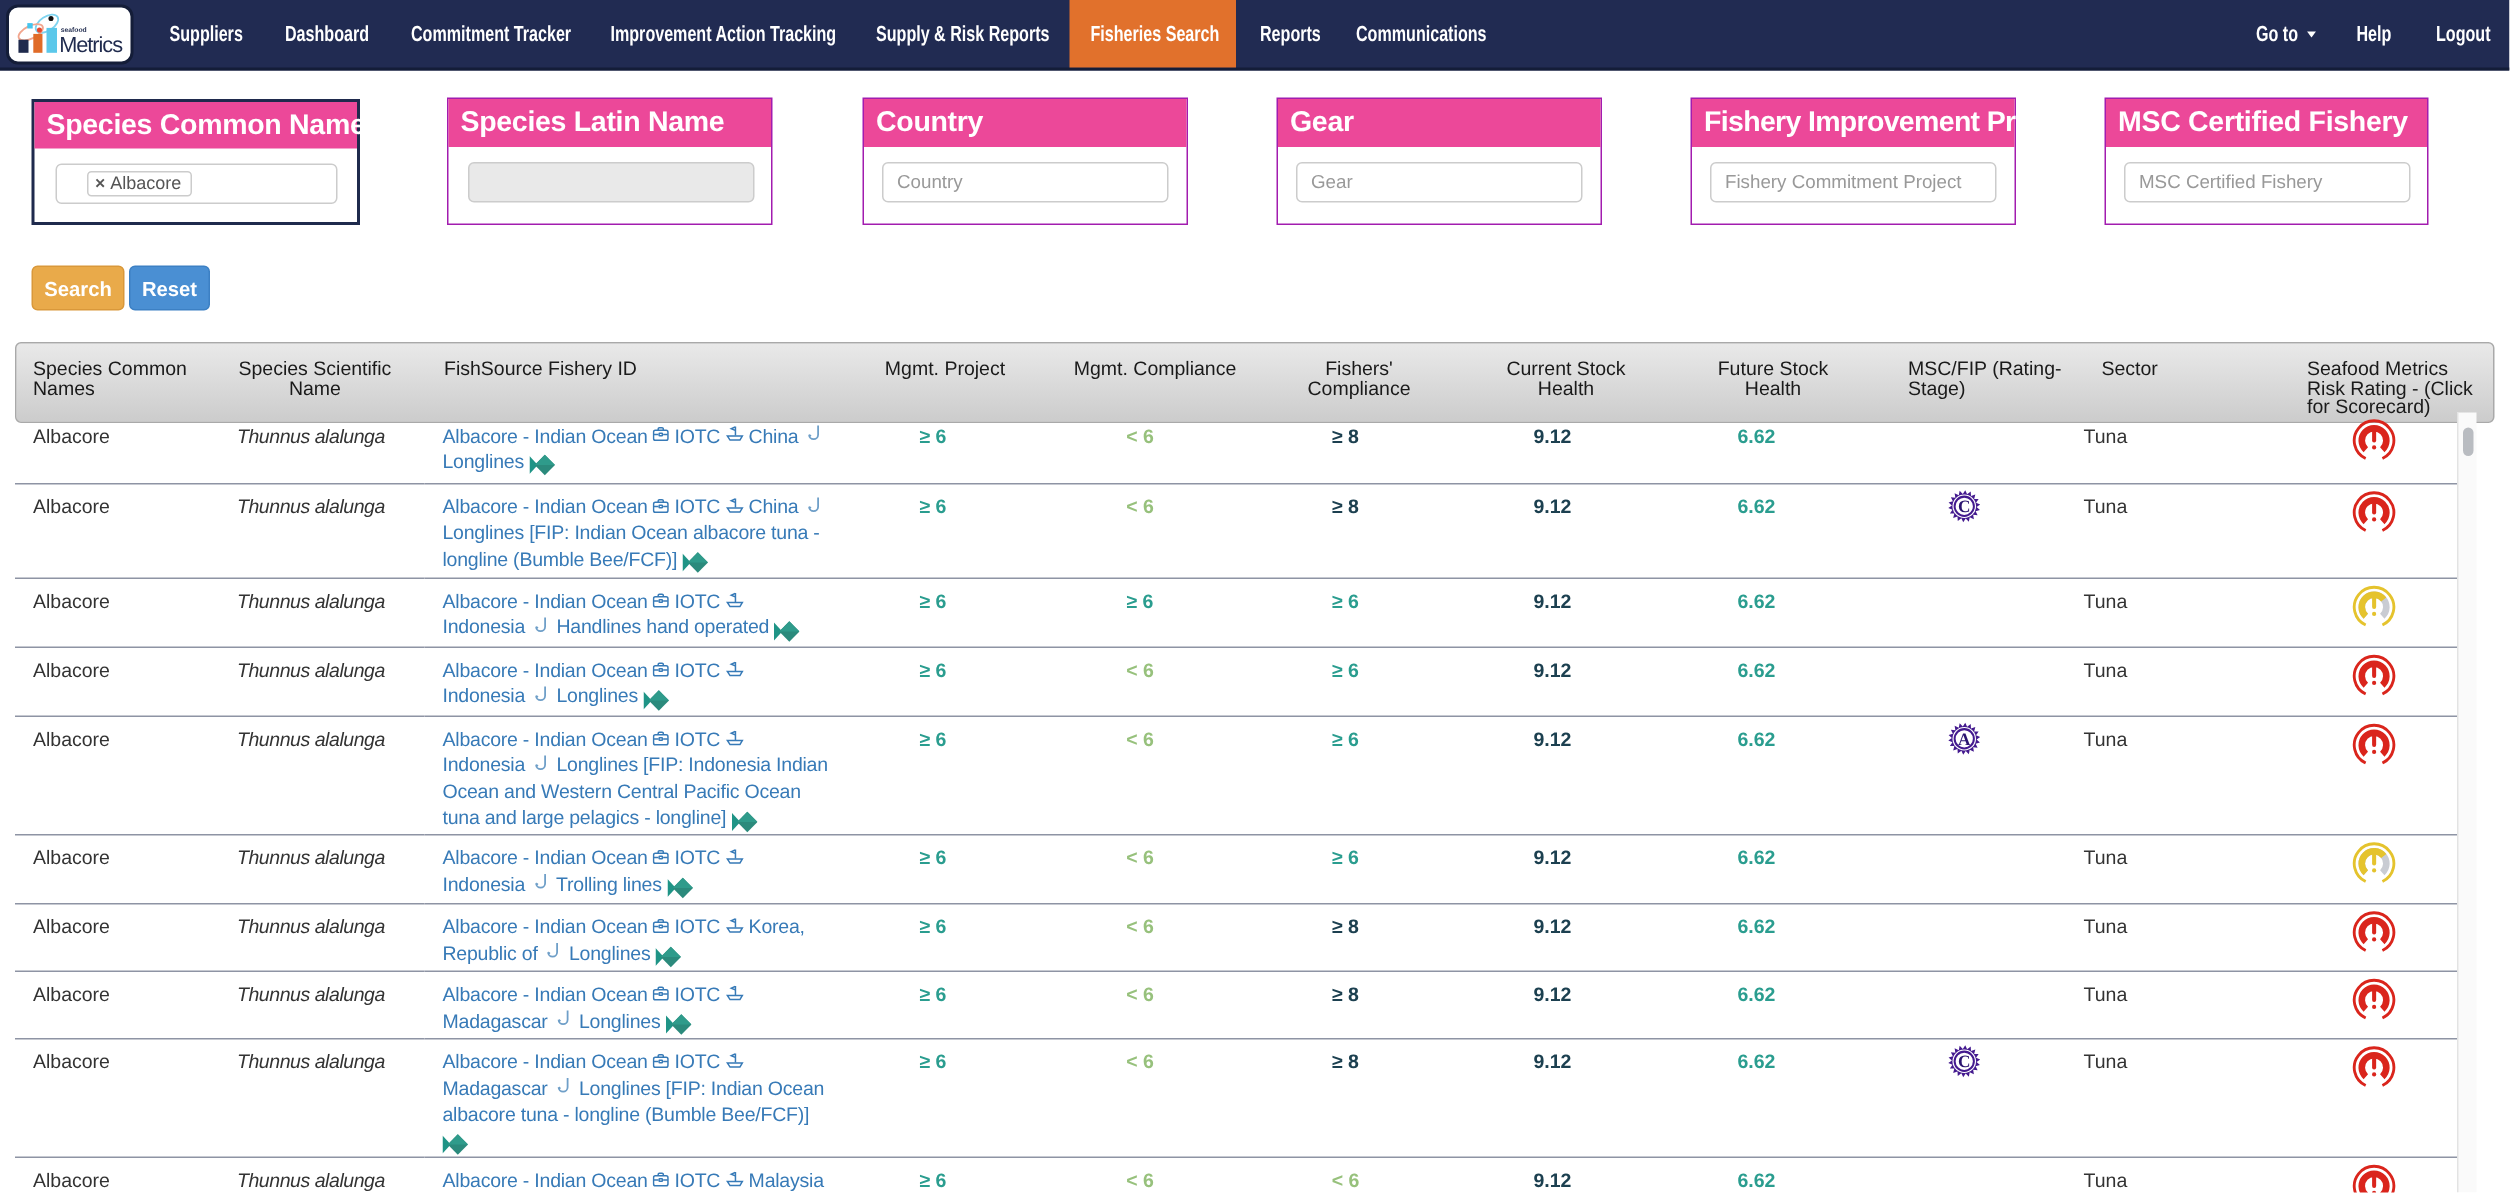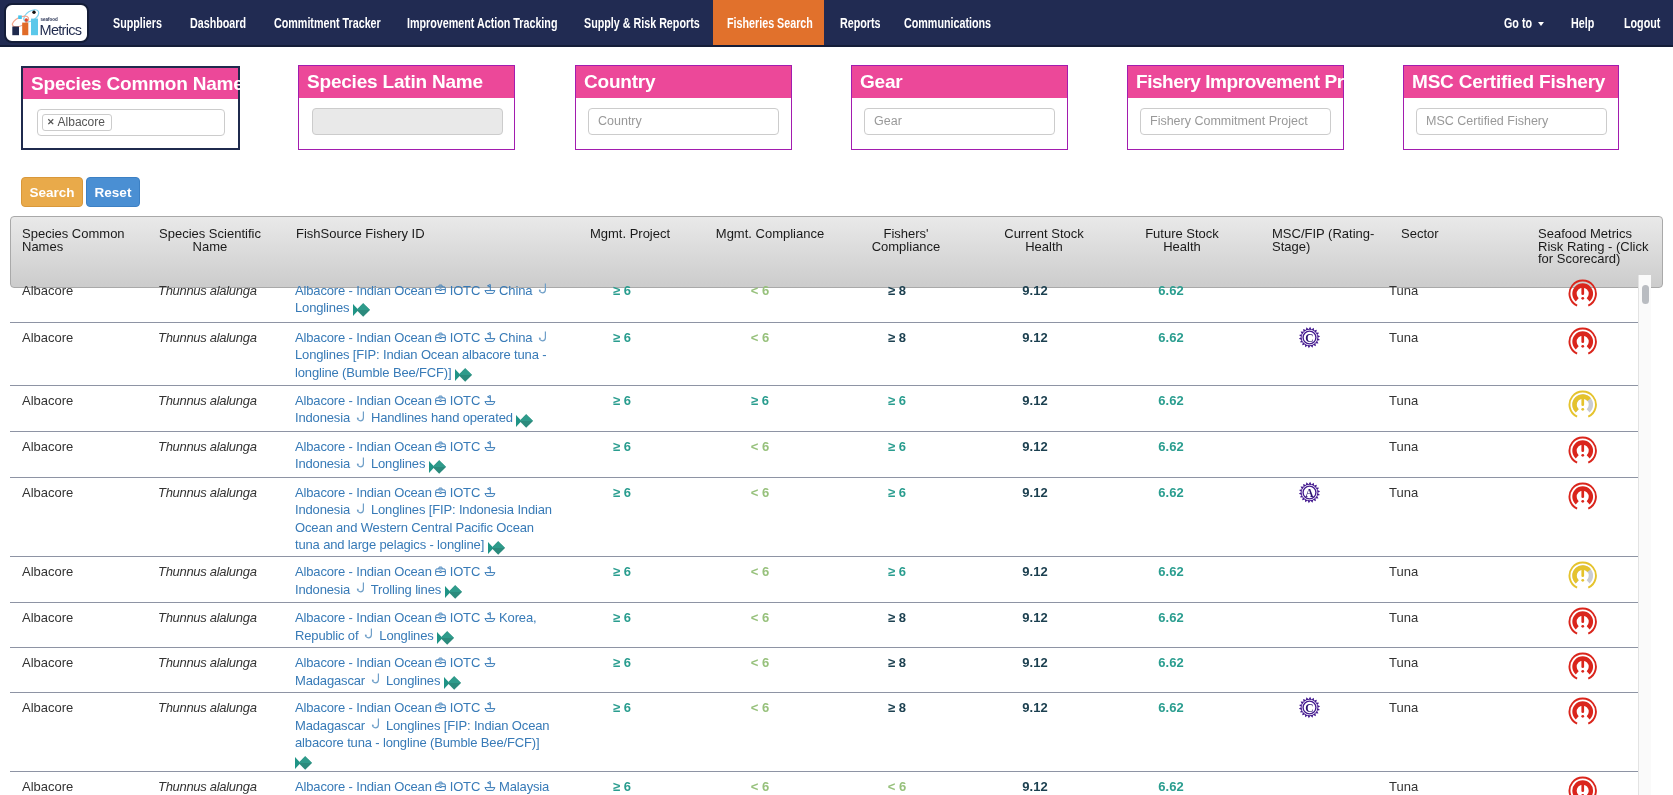--- a/index.html
+++ b/index.html
@@ -36,21 +36,21 @@
 .tag .x { font-size:9px; color:#555; margin-right:3px; font-weight:bold; position:relative; top:-1px; }
 
 
 .btn { position:absolute; top:177px; height:30px; border-radius:4px; color:#fff;
   font-size:13.5px; font-weight:bold; text-align:center; line-height:30px; }
 #btnSearch { left:21px; width:62px; background:#e9aa4a; border:1px solid #d9983a; }
 #btnReset { left:86px; width:54px; background:#4a8fd3; border:1px solid #3c80c4; }
 
 
 #tablewrap { position:absolute; left:10px; top:216px; width:1653px; }
-#thead { position:absolute; left:0; top:0; width:1653px; height:72px;
+#thead { position:absolute; left:0; top:12px; width:1653px; height:54px;
   background:linear-gradient(#e9e9e9, #dcdcdc 45%, #cccccc);
   border:1px solid #a9a9a9; border-radius:4px; }
 .hl { position:absolute; font-size:13px; line-height:12.6px; color:#1a1a1a; }
 #tbody { position:absolute; left:0; top:59px; width:1628px; }
 table { border-collapse:collapse; table-layout:fixed; width:1628px; }
 td { vertical-align:top; font-size:13px; line-height:17.4px; color:#333;
   border-bottom:1px solid #8e94a4; padding:6.5px 0 0 0; }
 td.c1 { padding-left:12px; }
 td.c2 { padding-left:12px; font-style:italic; letter-spacing:-0.3px; }
 td.c3 { padding-left:12px; padding-right:12px; }
@@ -102,21 +102,21 @@
   <div class="nitem" style="left:840px">Reports</div>
   <div class="nitem" style="left:904px">Communications</div>
   <div class="nitem" style="left:1504px">Go to <span class="caret"></span></div>
   <div class="nitem" style="left:1571px">Help</div>
   <div class="nitem" style="left:1624px">Logout</div>
 </div>
 
 <div class="panel" id="panel1">
   <div class="hd">Species Common Name</div>
   <div class="bd">
-        <div class="pinput" style="left:14px; width:188px; color:#555; padding-left:3px;"><span class="tag"><span class="x">✕</span>Albacore</span></div>
+        <div class="pinput" style="left:14px; width:188px; color:#555; padding-left:19px;"><span class="tag"><span class="x">✕</span>Albacore</span></div>
       </div>
 </div>
 <div class="panel" id="panel2">
   <div class="hd">Species Latin Name</div>
   <div class="bd">
         <div class="pinput" style="left:13px; width:191px; background:#e9e9e9; border-color:#ccc;"></div>
       </div>
 </div>
 <div class="panel" id="panel3">
   <div class="hd">Country</div>

